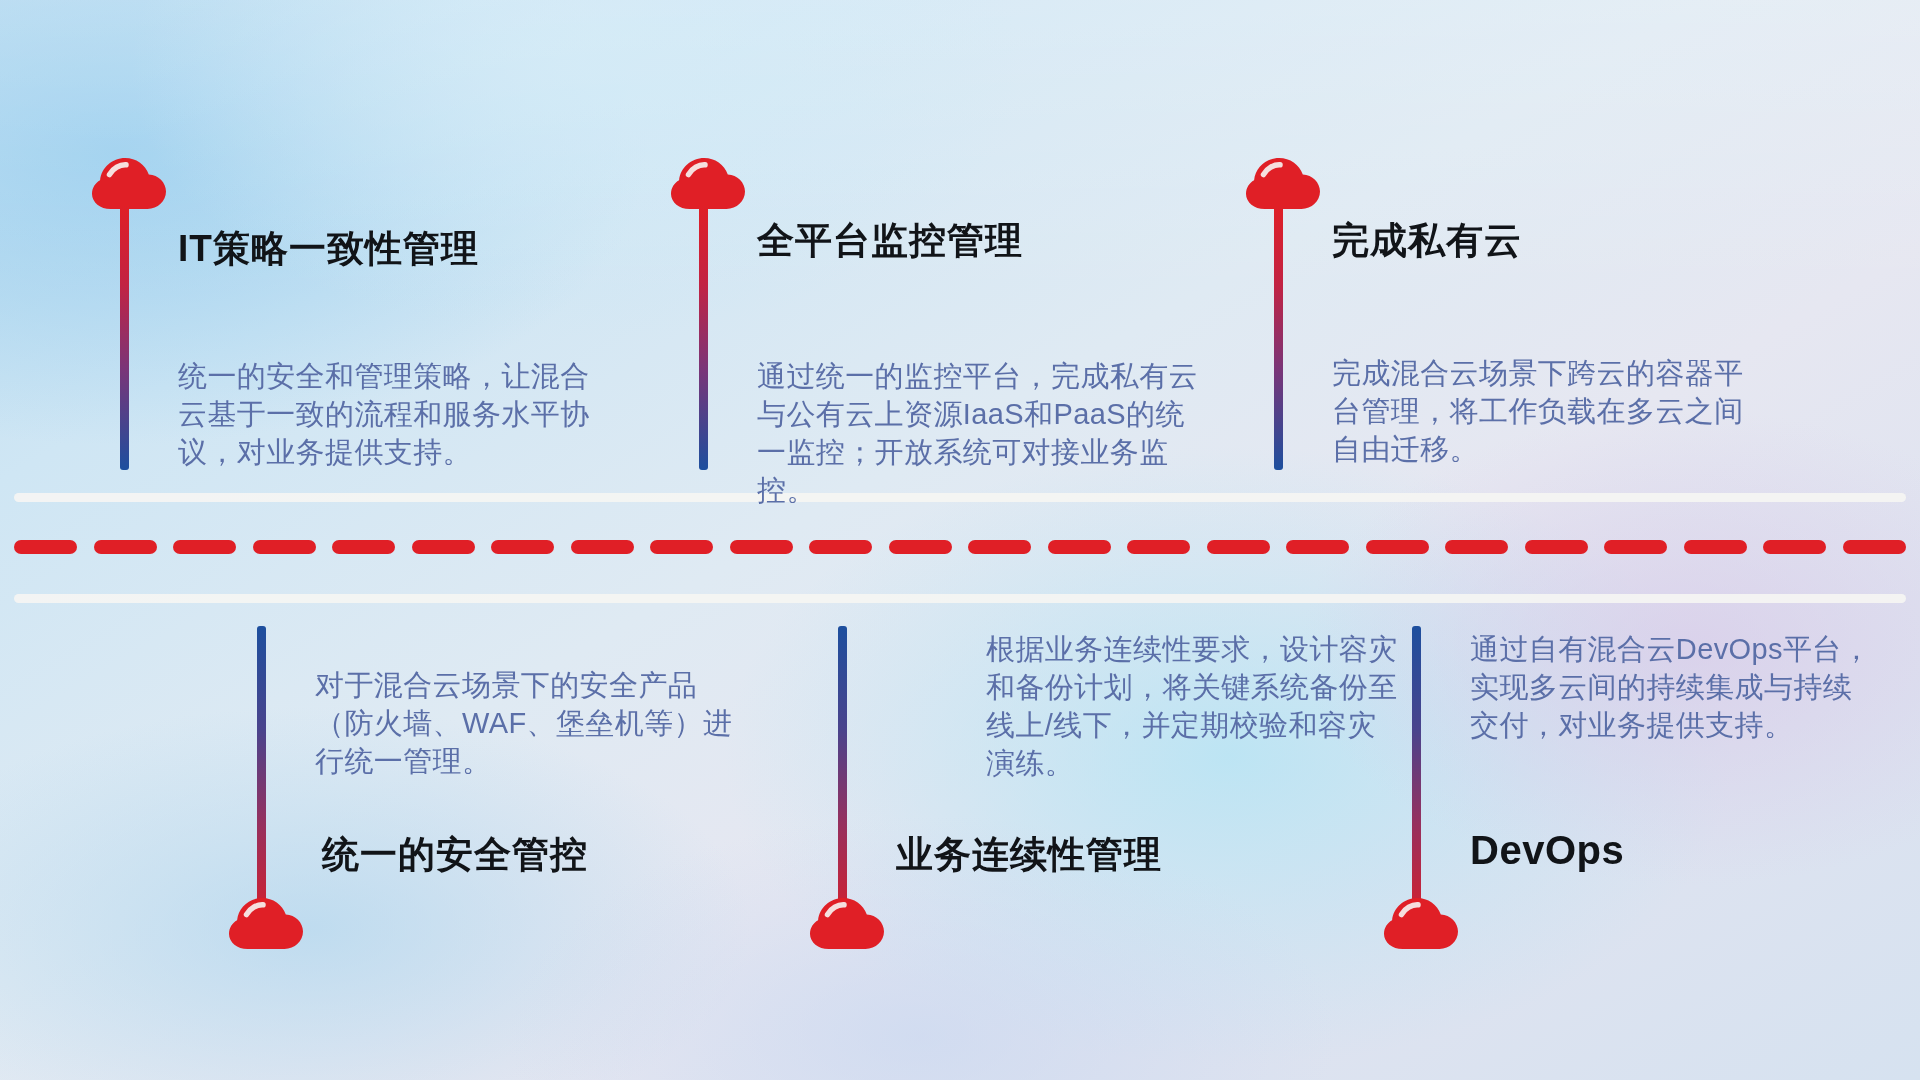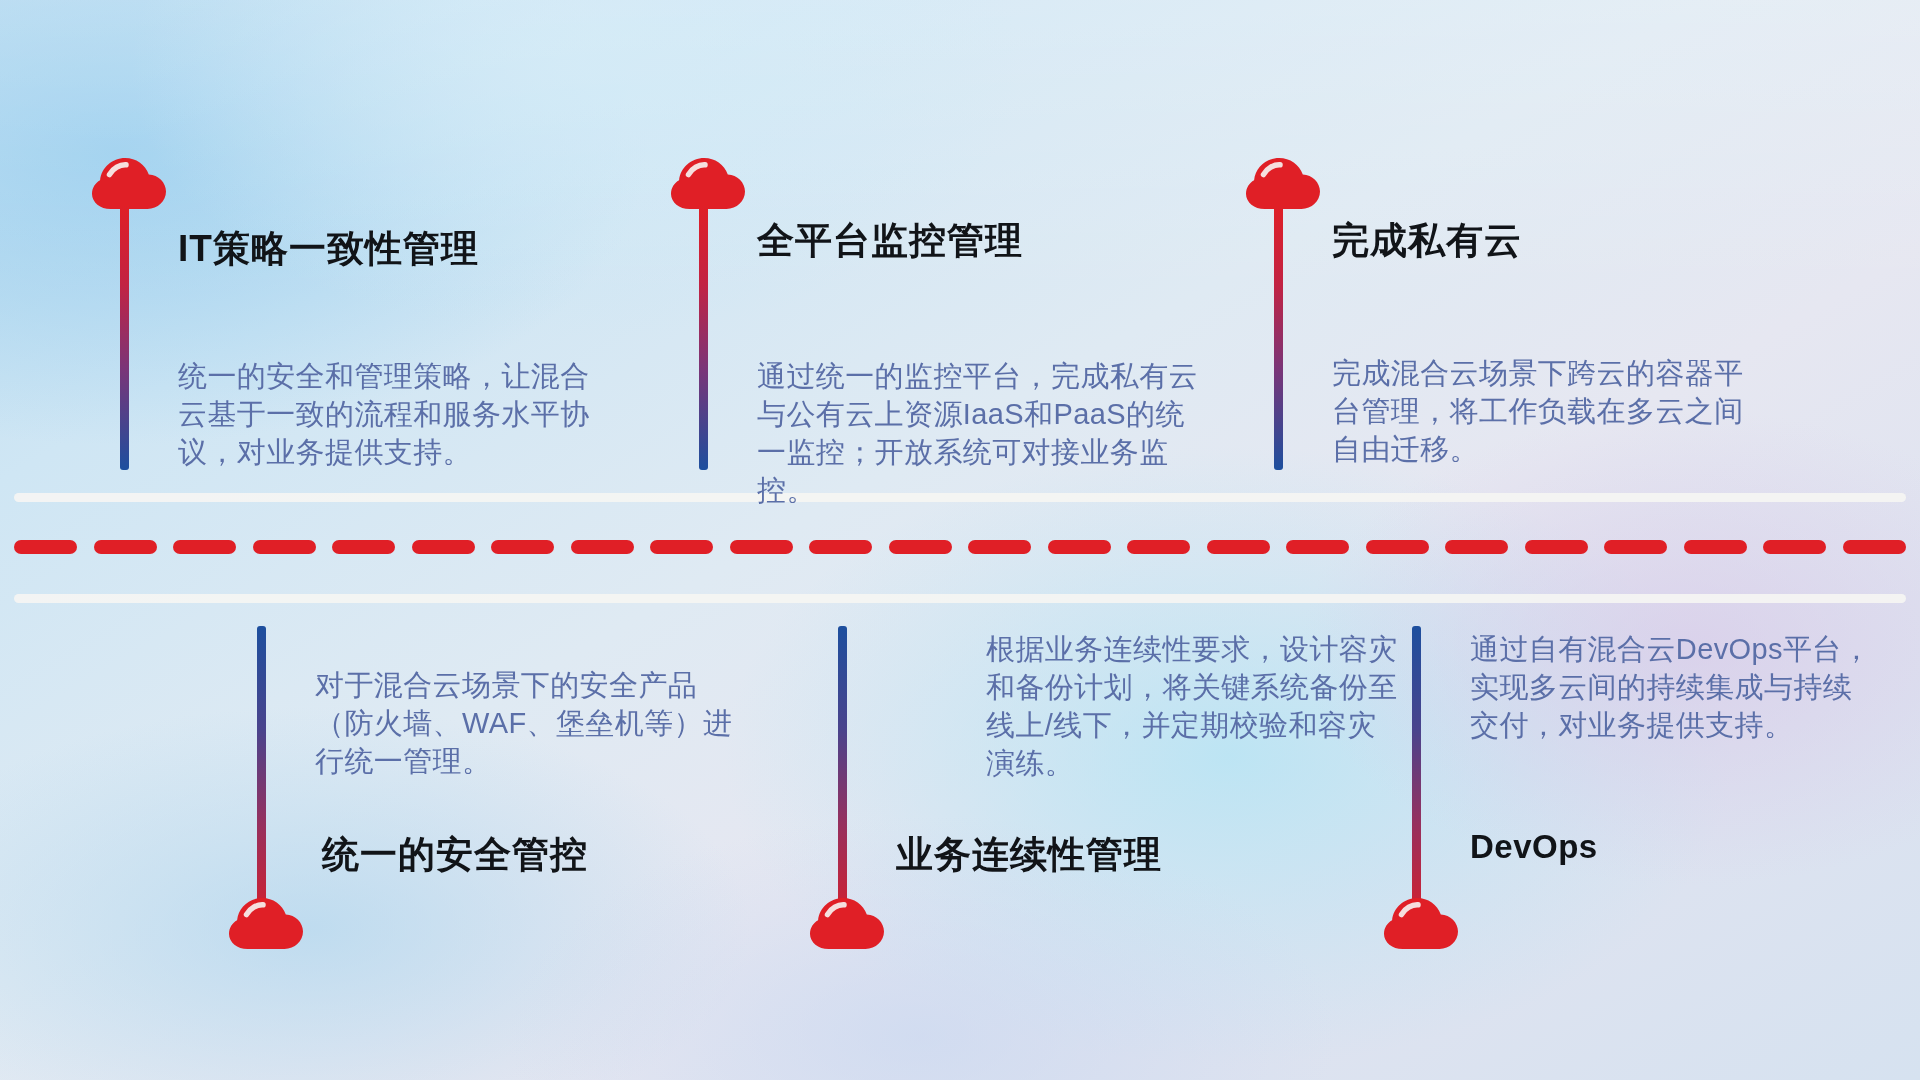--- a/index.html
+++ b/index.html
@@ -42,21 +42,21 @@
   .stem { position:absolute; width:9px; border-radius:3px; }
   .stem.top-stem    { background:linear-gradient(180deg,#e01f26 0%,#c22343 30%,#7a3578 62%,#1d4f9e 100%); }
   .stem.bottom-stem { background:linear-gradient(180deg,#1d4f9e 0%,#4a438c 36%,#96305e 68%,#d2202f 100%); }
 
   .cloud { position:absolute; width:74px; height:52px; }
 
   .title {
     position:absolute; white-space:nowrap; color:#111418;
     font-size:37px; font-weight:bold; letter-spacing:1px;
   }
-  .title.latin { font-size:33px; letter-spacing:0.5px; }
+  .title.latin { font-size:40px; letter-spacing:0.5px; }
 
   .body {
     position:absolute; color:#5b6fa8; font-size:29px; line-height:38px;
     letter-spacing:0.4px; white-space:pre-line;
   }
 </style>
 </head>
 <body>
 
 <div id="bg">

